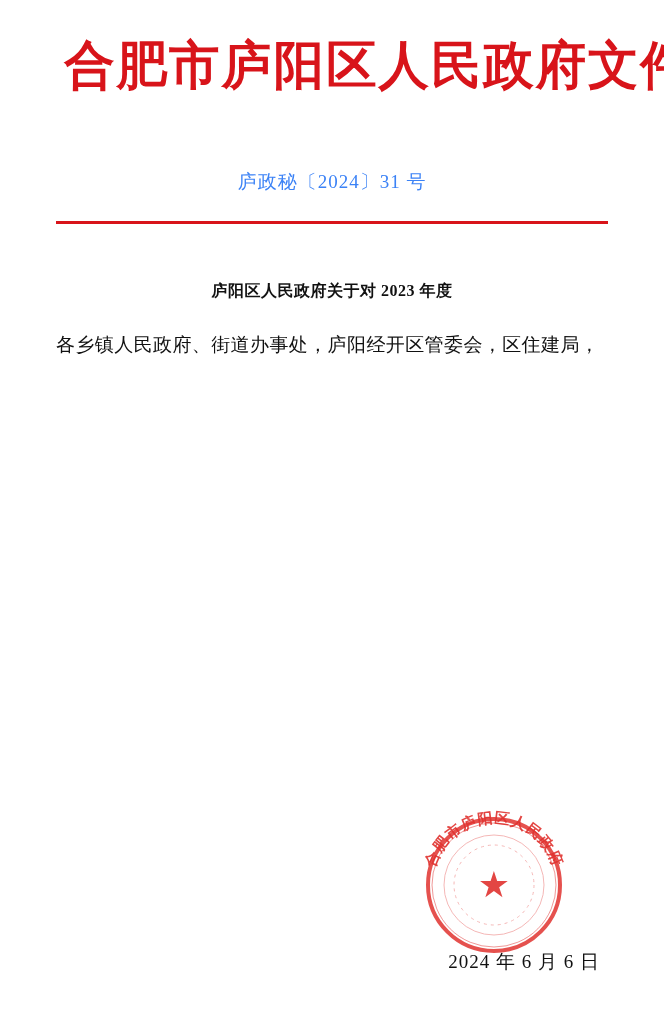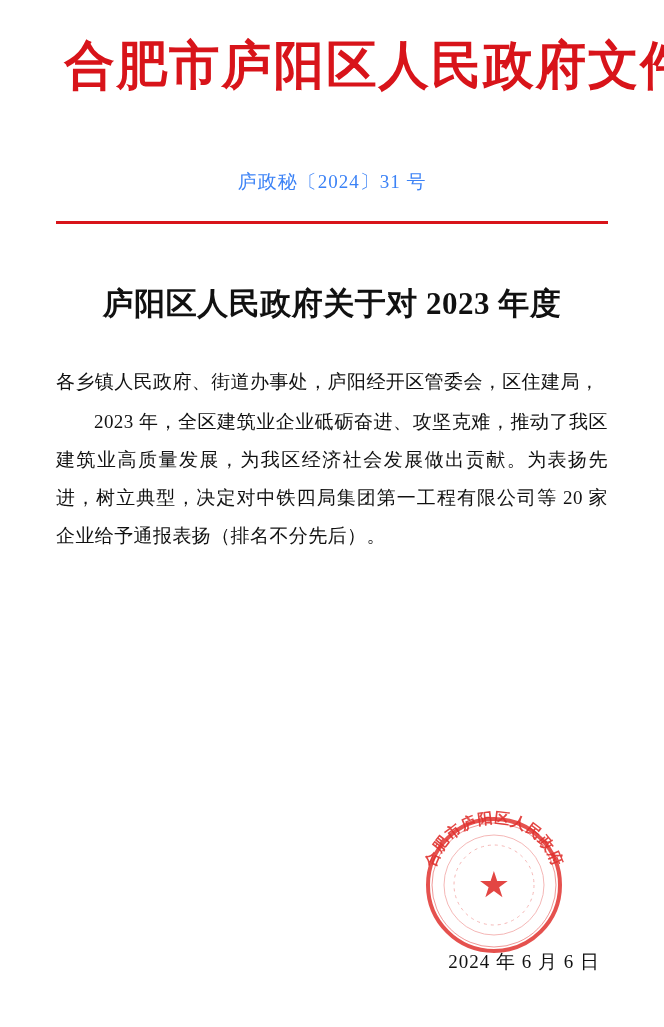--- a/index.html
+++ b/index.html
@@ -55,29 +55,29 @@
     height: 3px;
     background: #d8141a;
     width: 100%;
   }
 
   
   .doc-title {
     text-align: center;
     margin-top: 54px;
     font-weight: bold;
-    font-size: 31px;
+    font-size: 16px;
     line-height: 1.65;
     letter-spacing: 0.5px;
   }
   .doc-title div { white-space: nowrap; }
 
   
   .body-text {
-    margin-top: 34px;
+    margin-top: 21px;
     font-size: 19px;
     line-height: 2.0;
     letter-spacing: 0.4px;
     text-align: justify;
   }
   .body-text p {
     margin: 0 0 2px 0;
   }
   .indent2 { text-indent: 2em; }
 
@@ -133,21 +133,20 @@
   <div class="doc-number">庐政秘〔2024〕31 号</div>
 
   <div class="red-rule"></div>
 
   <div class="doc-title">
     <div>庐阳区人民政府关于对 2023 年度</div>
   </div>
 
   <div class="body-text">
     <p>各乡镇人民政府、街道办事处，庐阳经开区管委会，区住建局，</p>
-    <p class="indent2">2023 年，全区建筑业企业砥砺奋进、攻坚克难，推动了我区建筑业高质量发展，为我区经济社会发展做出贡献。为表扬先进，树立典型，决定对中铁四局集团第一工程有限公司等 20 家企业给予通报表扬（排名不分先后）。</p>
   </div>
 
 
   <div class="seal">
     <svg width="168" height="168" viewBox="0 0 168 168" xmlns="http://www.w3.org/2000/svg">
       <defs>
         <path id="sealArc" d="M 84,84 m -62,0 a 62,62 0 1,1 124,0 a 62,62 0 1,1 -124,0"></path>
         <path id="sealArcText" d="M 22,84 a 62,62 0 1,1 124,0 a 62,62 0 1,1 -124,0"></path>
       </defs>
       <circle cx="84" cy="84" r="66" fill="none" stroke="#e0322f" stroke-width="4" opacity="0.85"></circle>

